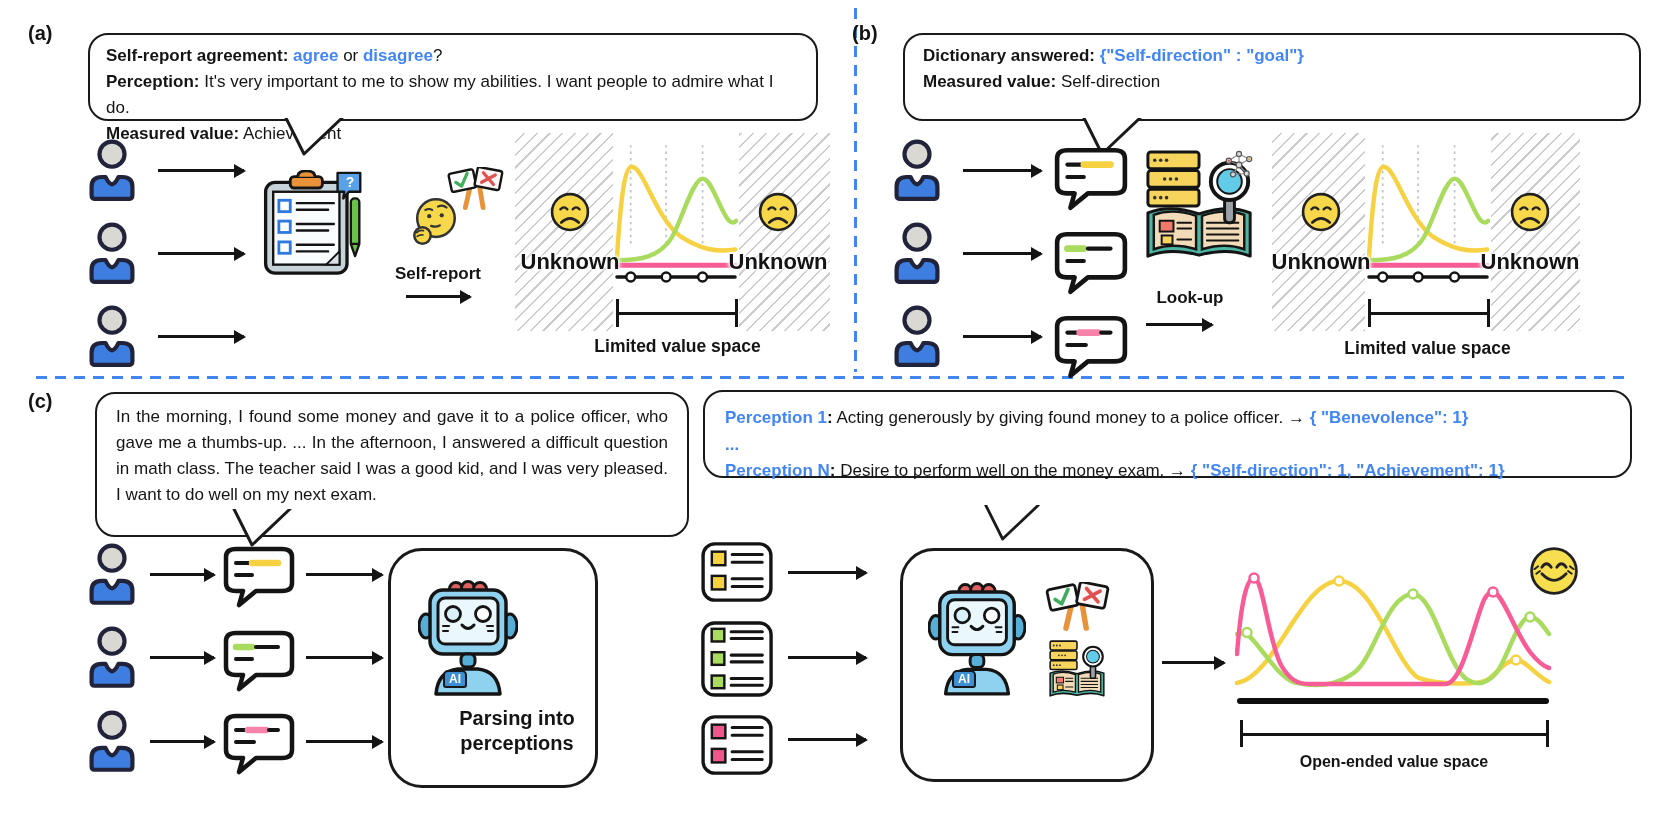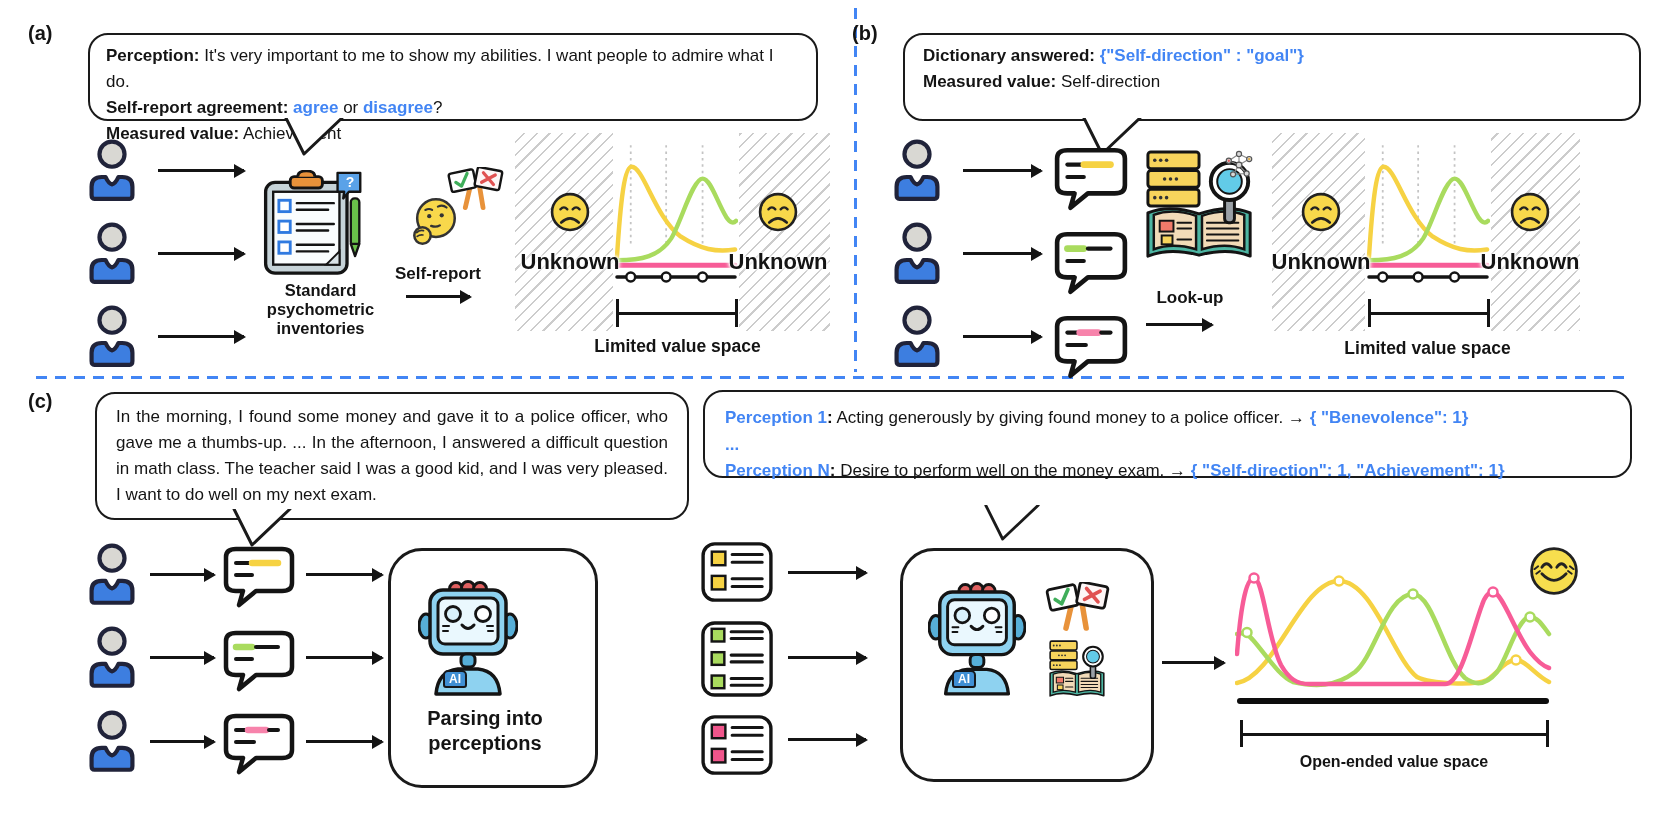--- a/index.html
+++ b/index.html
@@ -249,22 +249,22 @@
       </symbol>
     </defs>
   </svg>
 
   <div class="vdash" style="left:854px;top:8px;height:364px;"></div>
   <div class="hdash" style="left:36px;top:376px;width:1588px;"></div>
 
   <div class="tag" style="left:28px;top:22px;">(a)</div>
 
   <div class="bubble" style="left:88px;top:33px;width:730px;height:88px;padding:8px 16px 0;">
+    <div><span class="b">Self-report agreement:</span><span class="b blue"> agree</span><span> or</span><span class="b blue"> disagree</span><span>?</span></div>
     <div><span class="b">Perception:</span><span> It's very important to me to show my abilities. I want people to admire what I do.</span></div>
-    <div><span class="b">Self-report agreement:</span><span class="b blue"> agree</span><span> or</span><span class="b blue"> disagree</span><span>?</span></div>
     <div><span class="b">Measured value:</span><span> Achievement</span></div>
   </div>
   <svg class="tail" style="left:282px;top:118px;" width="64" height="40">
       <use href="#sym-tail"></use>
     </svg>
 
   <svg class="icon" style="left:86px;top:139px;" width="52" height="62">
       <use href="#sym-person"></use>
     </svg>
   <svg class="icon" style="left:86px;top:222px;" width="52" height="62">
@@ -275,21 +275,20 @@
     </svg>
 
   <div class="arrow" style="left:158px;top:169px;width:86px;"></div>
   <div class="arrow" style="left:158px;top:252px;width:86px;"></div>
   <div class="arrow" style="left:158px;top:335px;width:86px;"></div>
 
   <svg class="icon" style="left:256px;top:170px;" width="112" height="106">
       <use href="#sym-clipboard"></use>
     </svg>
   <div class="qmark" style="left:338px;top:174px;width:24px;">?</div>
-  <div class="lbl" style="left:238px;top:281px;width:165px;font-size:16.5px;line-height:19px;">Standard psychometric inventories</div>
 
   <svg class="icon" style="left:446px;top:167px;" width="58" height="44">
       <use href="#sym-signs"></use>
     </svg>
   <svg class="icon" style="left:408px;top:196px;" width="54" height="52">
       <use href="#sym-think"></use>
     </svg>
   <div class="lbl" style="left:383px;top:264px;width:110px;font-size:17px;">Self-report</div>
   <div class="arrow" style="left:406px;top:295px;width:64px;"></div>
 
@@ -367,21 +366,21 @@
     </svg>
   <div class="unknown" style="left:1263px;top:249px;width:116px;">Unknown</div>
   <div class="unknown" style="left:1472px;top:249px;width:116px;">Unknown</div>
   <div class="tick" style="left:1368px;top:299px;height:28px;"></div>
   <div class="tick" style="left:1487px;top:299px;height:28px;"></div>
   <div class="bline" style="left:1368px;top:312px;width:121px;"></div>
   <div class="lbl caption-sm" style="left:1295px;top:338px;width:265px;">Limited value space</div>
 
   <div class="tag" style="left:28px;top:390px;">(c)</div>
 
-  <div class="bubble story" style="left:95px;top:392px;width:594px;height:128px;padding:10px 19px 0;">
+  <div class="bubble story" style="left:95px;top:392px;width:594px;height:145px;padding:10px 19px 0;">
     <span>In the morning, I found some money and gave it to a police officer, who gave me a thumbs-up. ... In the afternoon, I answered a difficult question in math class. The teacher said I was a good kid, and I was very pleased. I want to do well on my next exam.</span>
   </div>
   <svg class="tail" style="left:230px;top:509px;" width="64" height="40">
       <use href="#sym-tail"></use>
     </svg>
 
   <div class="bubble" style="left:703px;top:390px;width:929px;height:88px;padding:11px 20px 0;line-height:29px;">
     <div class="nowrap"><span class="b blue">Perception 1</span><span class="b">:</span><span> Acting generously by giving found money to a police officer. → </span><span class="b blue">{ "Benevolence": 1}</span></div>
     <div class="b blue" style="line-height:26px;">...</div>
     <div class="nowrap" style="line-height:26px;"><span class="b blue">Perception N</span><span class="b">:</span><span> Desire to perform well on the money exam. → </span><span class="b blue">{ "Self-direction": 1, "Achievement": 1}</span></div>
@@ -416,21 +415,21 @@
 
   <div class="arrow" style="left:306px;top:573px;width:76px;"></div>
   <div class="arrow" style="left:306px;top:656px;width:76px;"></div>
   <div class="arrow" style="left:306px;top:740px;width:76px;"></div>
 
   <div class="bigbox" style="left:388px;top:548px;width:210px;height:240px;"></div>
   <svg class="icon" style="left:418px;top:576px;" width="100" height="120">
       <use href="#sym-robot"></use>
     </svg>
   <div class="ai-badge" style="left:443px;top:670px;">AI</div>
-  <div class="boxlabel" style="left:384px;top:706px;width:202px;">Parsing into perceptions</div>
+  <div class="boxlabel" style="left:416px;top:706px;width:202px;">Parsing into perceptions</div>
 
   <svg class="icon" style="left:700px;top:541px;color:#f6d243;" width="74" height="62">
       <use href="#sym-list2"></use>
     </svg>
   <svg class="icon" style="left:700px;top:620px;color:#a9db5e;" width="74" height="78">
       <use href="#sym-list3"></use>
     </svg>
   <svg class="icon" style="left:700px;top:714px;color:#f0558b;" width="74" height="62">
       <use href="#sym-list2"></use>
     </svg>

